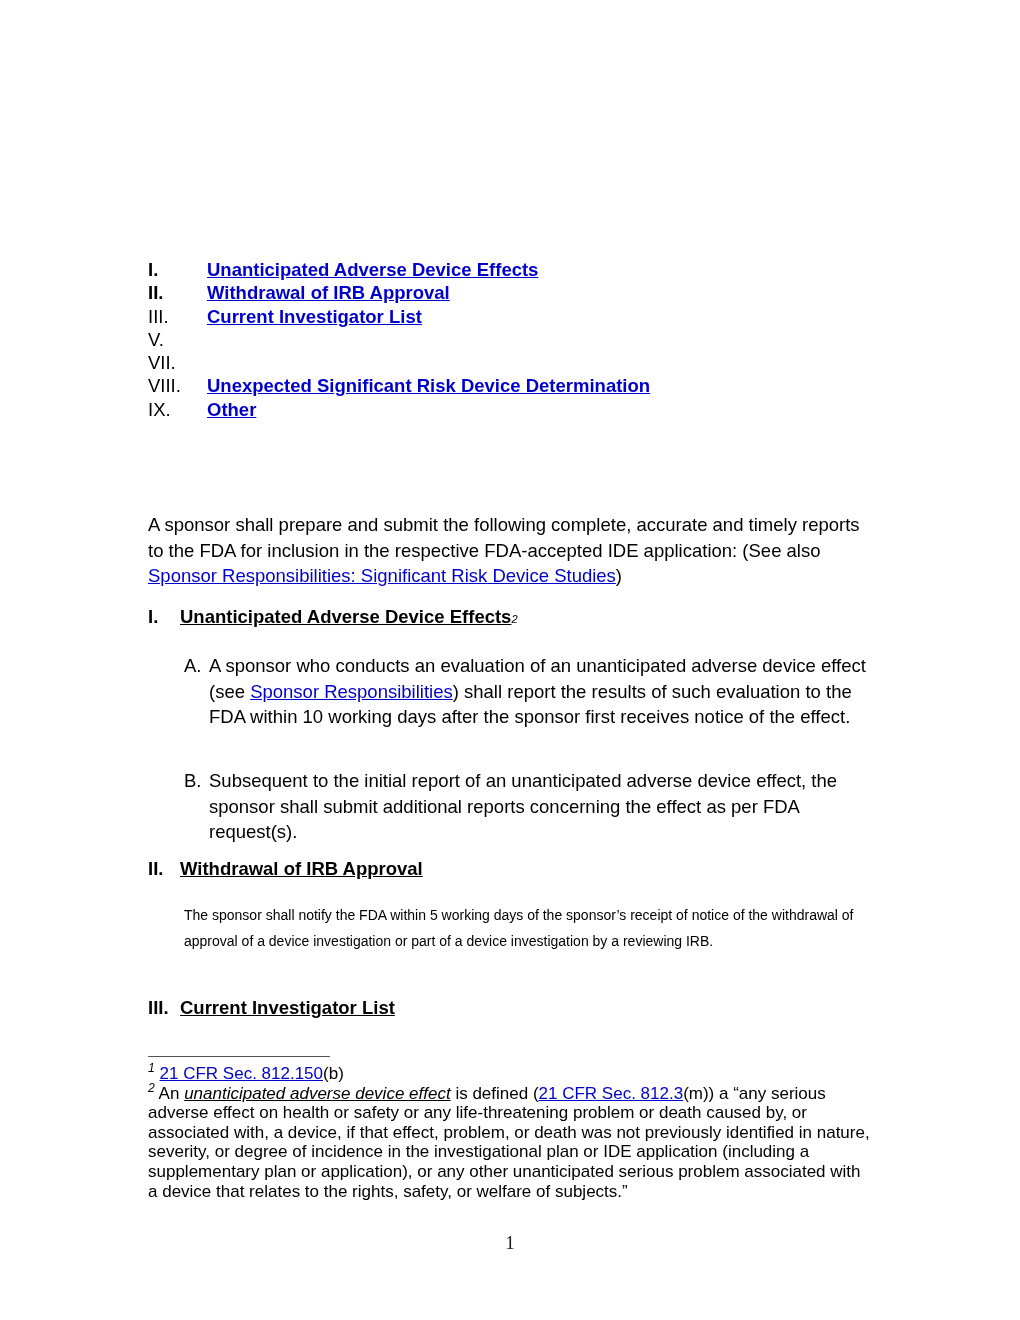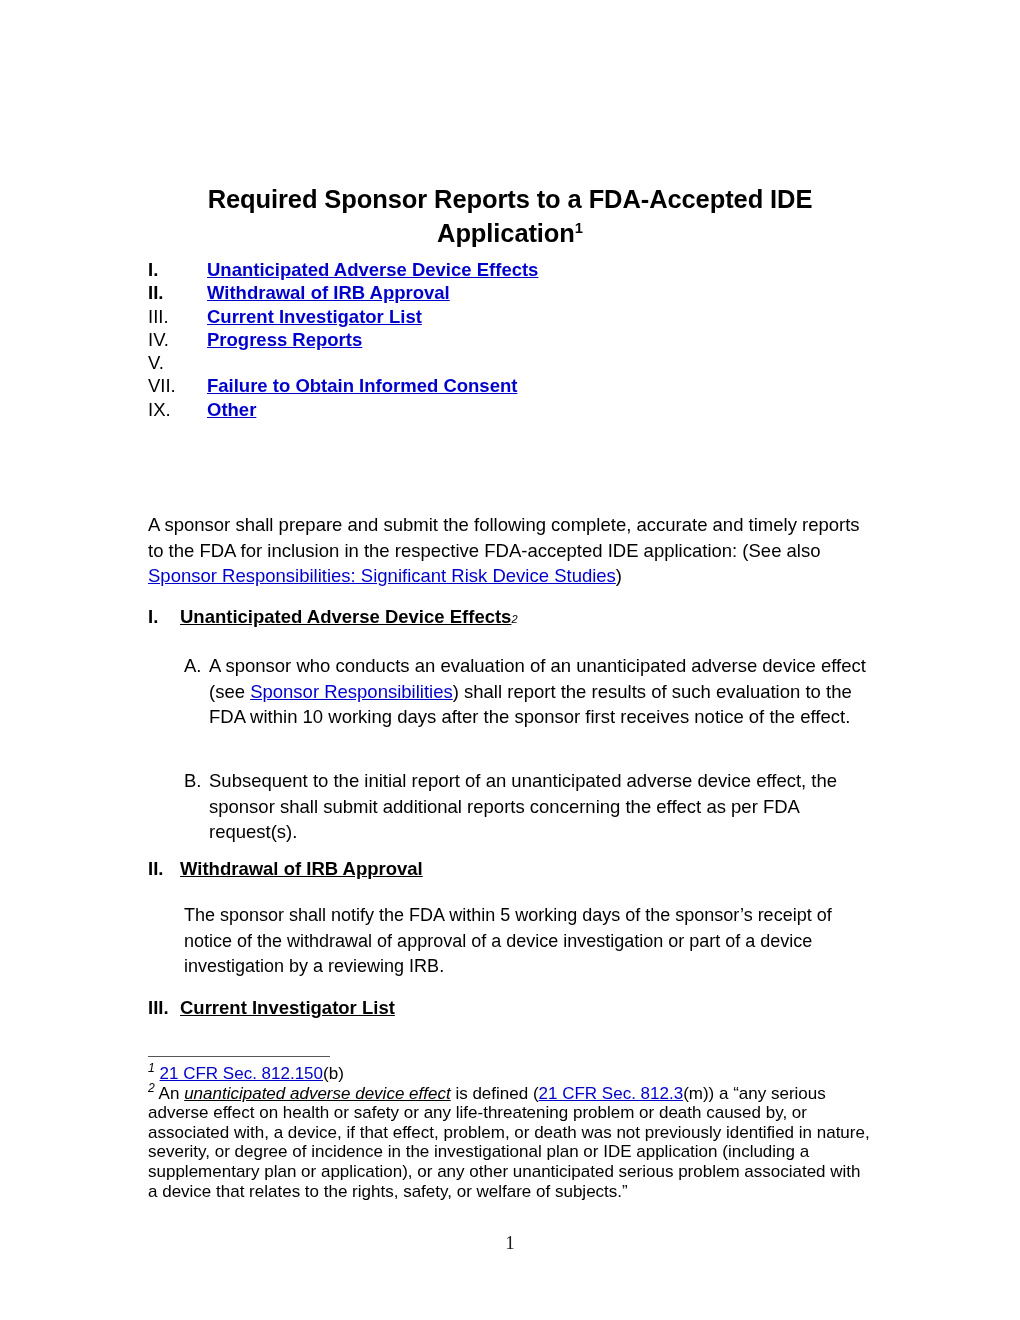--- a/index.html
+++ b/index.html
@@ -131,21 +131,21 @@
     width: 25px;
     flex: 0 0 25px;
   }
   .letter-text { flex: 1 1 auto; }
 
   
   .sub-para {
     position: absolute;
     left: 184px;
     width: 700px;
-    font-size: 18px;
+    font-size: 14px;
     line-height: 25.6px;
   }
 
   
   .footnote-rule {
     position: absolute;
     left: 148px;
     top: 1056px;
     width: 182px;
     height: 0;
@@ -178,48 +178,43 @@
     font-family: "Liberation Serif", serif;
     font-size: 19px;
     color: #1a1a1a;
   }
 </style>
 </head>
 <body>
 
 <div class="page">
 
-  <h1 class="doc-title">
-    <span>Required Sponsor Reports to a FDA-Accepted IDE</span>
-    <span>Application</span><sup>1</sup>
-  </h1>
 
   <nav class="toc">
     <div class="toc-row bold-num">
       <span class="toc-num">I.</span>
       <span class="toc-link">Unanticipated Adverse Device Effects</span>
     </div>
     <div class="toc-row bold-num">
       <span class="toc-num">II.</span>
       <span class="toc-link">Withdrawal of IRB Approval</span>
     </div>
     <div class="toc-row">
       <span class="toc-num">III.</span>
       <span class="toc-link">Current Investigator List</span>
     </div>
     <div class="toc-row">
-      <span class="toc-num">IV.</span>
-      <span class="toc-link">Progress Reports</span>
-    </div>
-    <div class="toc-row">
       <span class="toc-num">V.</span>
     </div>
     <div class="toc-row">
       <span class="toc-num">VII.</span>
-      <span class="toc-link">Failure to Obtain Informed Consent</span>
+    </div>
+    <div class="toc-row">
+      <span class="toc-num">VIII.</span>
+      <span class="toc-link">Unexpected Significant Risk Device Determination</span>
     </div>
     <div class="toc-row">
       <span class="toc-num">IX.</span>
       <span class="toc-link">Other</span>
     </div>
   </nav>
 
   <div class="body-block intro">
     <p><span>A sponsor shall prepare and submit the following complete, accurate and timely reports to the FDA for inclusion in the respective FDA-accepted IDE application: (See also </span><span class="inline-link">Sponsor Responsibilities: Significant Risk Device Studies</span><span>)</span></p>
   </div>

